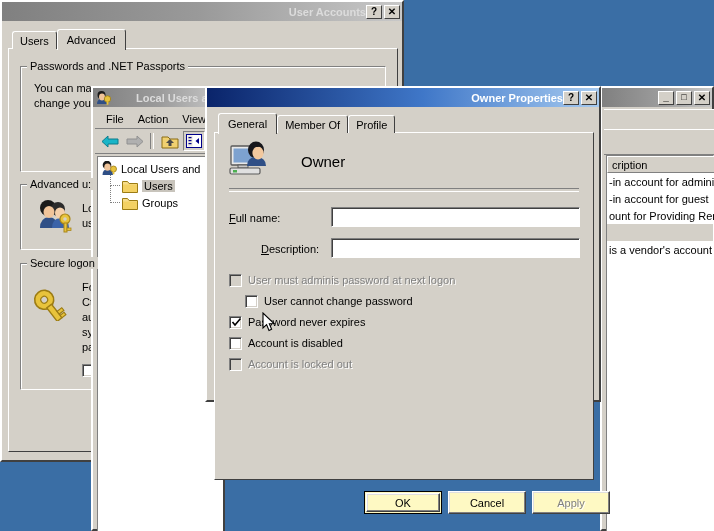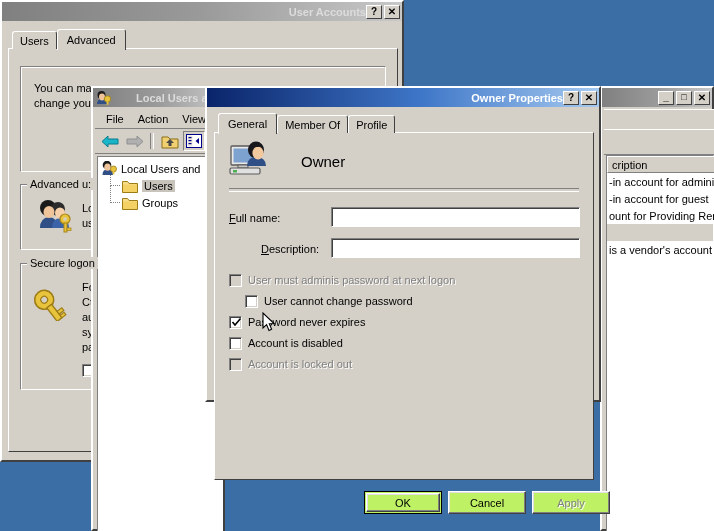--- a/index.html
+++ b/index.html
@@ -103,21 +103,21 @@
     box-shadow: inset 1px 1px 0 #404040, inset -1px -1px 0 #d4d0c8;
     box-sizing: border-box; position: relative; flex: none;
   }
   .cbox.dis { background: #d4d0c8; }
   .cbox .tick {
     position: absolute; left: 1px; top: 0px; width: 11px; height: 11px;
   }
 
   
   .btn {
-    background: #bef264; font-size: 11px; color: #000;
+    background: #fef9c3; font-size: 11px; color: #000;
     border-top: 1px solid #ffffff; border-left: 1px solid #ffffff;
     border-right: 1px solid #404040; border-bottom: 1px solid #404040;
     box-shadow: inset -1px -1px 0 #808080, inset 1px 1px 0 #dfdfdf;
     display: flex; align-items: center; justify-content: center;
     box-sizing: border-box; font-family: "Liberation Sans", sans-serif;
   }
   .btn.default { border: 1px solid #000000; box-shadow: none; position:relative; }
   .btn.default .inner {
     position:absolute; left:1px; top:1px; right:1px; bottom:1px;
     border-top: 1px solid #ffffff; border-left: 1px solid #ffffff;
@@ -176,20 +176,21 @@
       <div class="tab selected" style="margin-left:0px;">
         <span>Advanced</span>
       </div>
     </div>
 
     <div class="tabpanel" style="left:6px; top:46px; width:390px; height:404px;"></div>
 
     <div class="groupbox" style="left:18px; top:58px; width:366px; height:112px;">
       <div class="gb-frame"></div>
         <div class="gb-frame2"></div>
+      <div class="gb-title">Passwords and .NET Passports</div>
       <div class="label" style="position:absolute; left:14px; top:22px;">You can man</div>
       <div class="label" style="position:absolute; left:14px; top:37px;">change your</div>
     </div>
 
     <div class="groupbox" style="left:18px; top:176px; width:366px; height:72px;">
       <div class="gb-frame"></div>
         <div class="gb-frame2"></div>
       <div class="gb-title">Advanced u:</div>
 
       <svg width="42" height="36" style="position:absolute; left:14px; top:20px;" viewBox="0 0 42 36">

